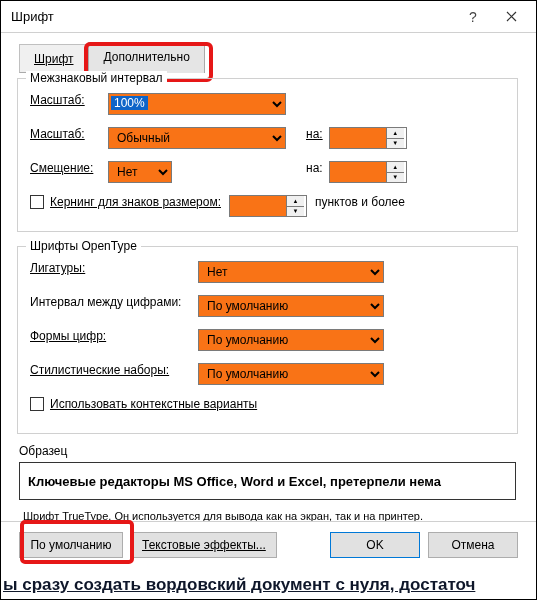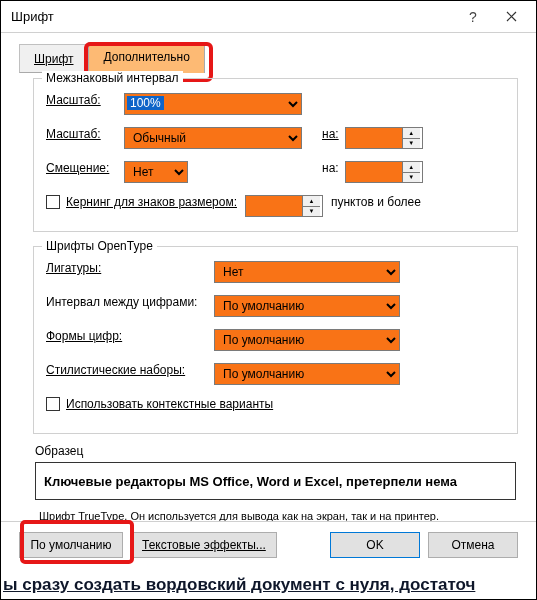--- a/index.html
+++ b/index.html
@@ -28,41 +28,41 @@
     font-size: 14px; color: #444;
   }
   .tabs {
     display: flex;
     margin: 9px 0 0 18px;
     position: relative;
   }
   .tab {
     padding: 7px 14px 6px;
     font-size: 12px;
-    background: #fdba74;
+    background: #e5e5e5;
     border: 1px solid #aaa;
     border-bottom: none;
     position: relative;
   }
   .tab.inactive {
     background: #f0f0f0;
     border-color: #c0c0c0;
     border-bottom: 1px solid #aaa;
     margin-top: 2px;
   }
   .tab-hl {
     position: absolute;
     left: 83px; top: 41px;
     width: 129px; height: 40px;
     border: 4px solid #e61717;
     border-radius: 6px;
     pointer-events: none;
   }
   .body {
-    padding: 6px 18px 0 32px;
+    padding: 6px 18px 0 16px;
   }
   .group {
     border: 1px solid #d0d0d0;
     margin-top: -1px;
     padding: 6px 12px 10px;
     position: relative;
   }
   .group-title {
     position: absolute;
     top: -8px; left: 8px;

